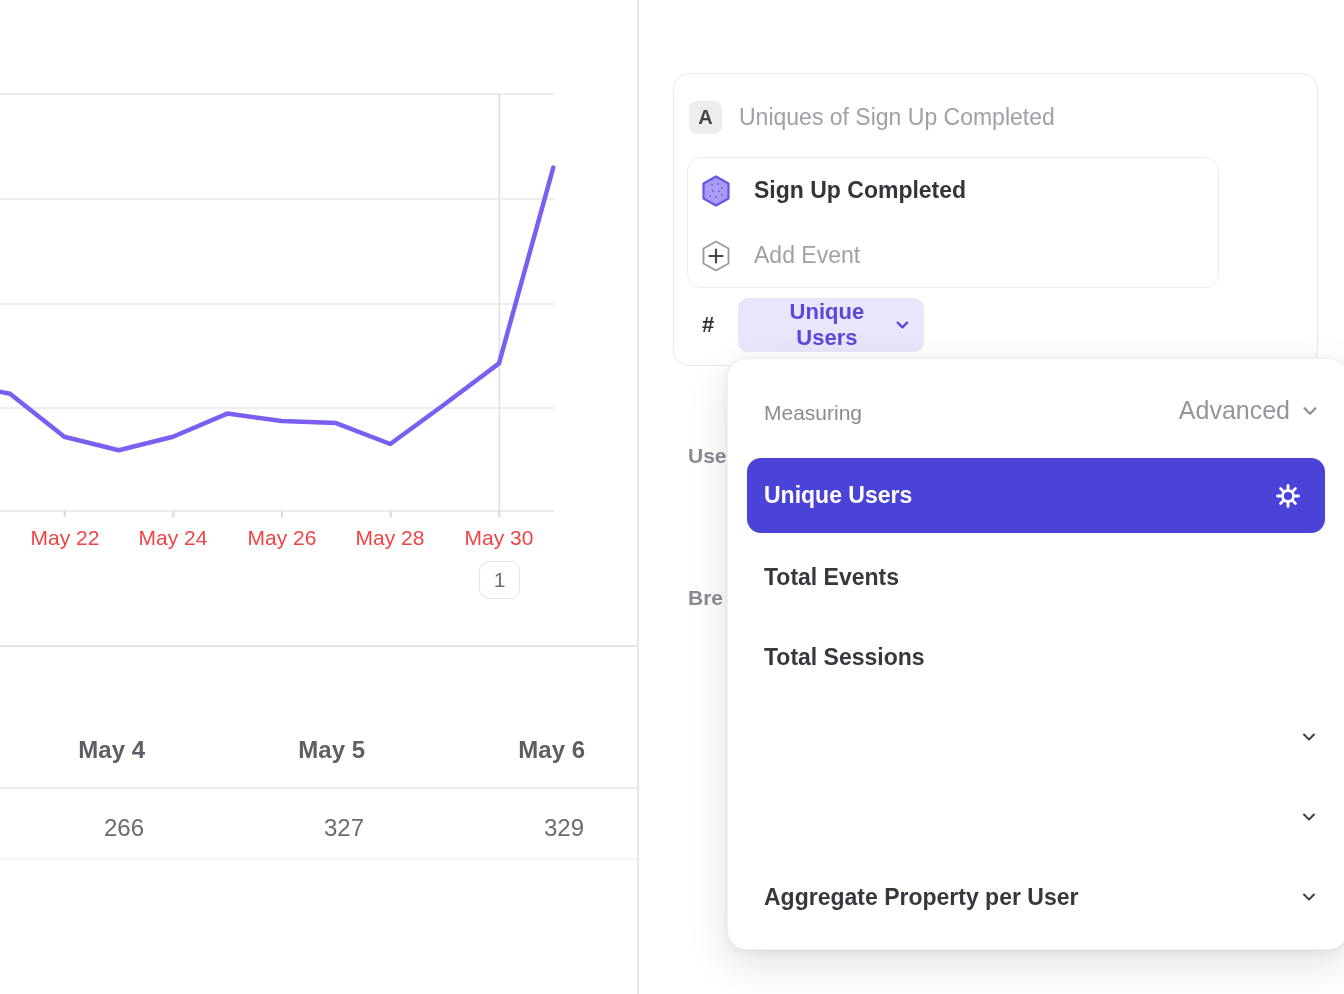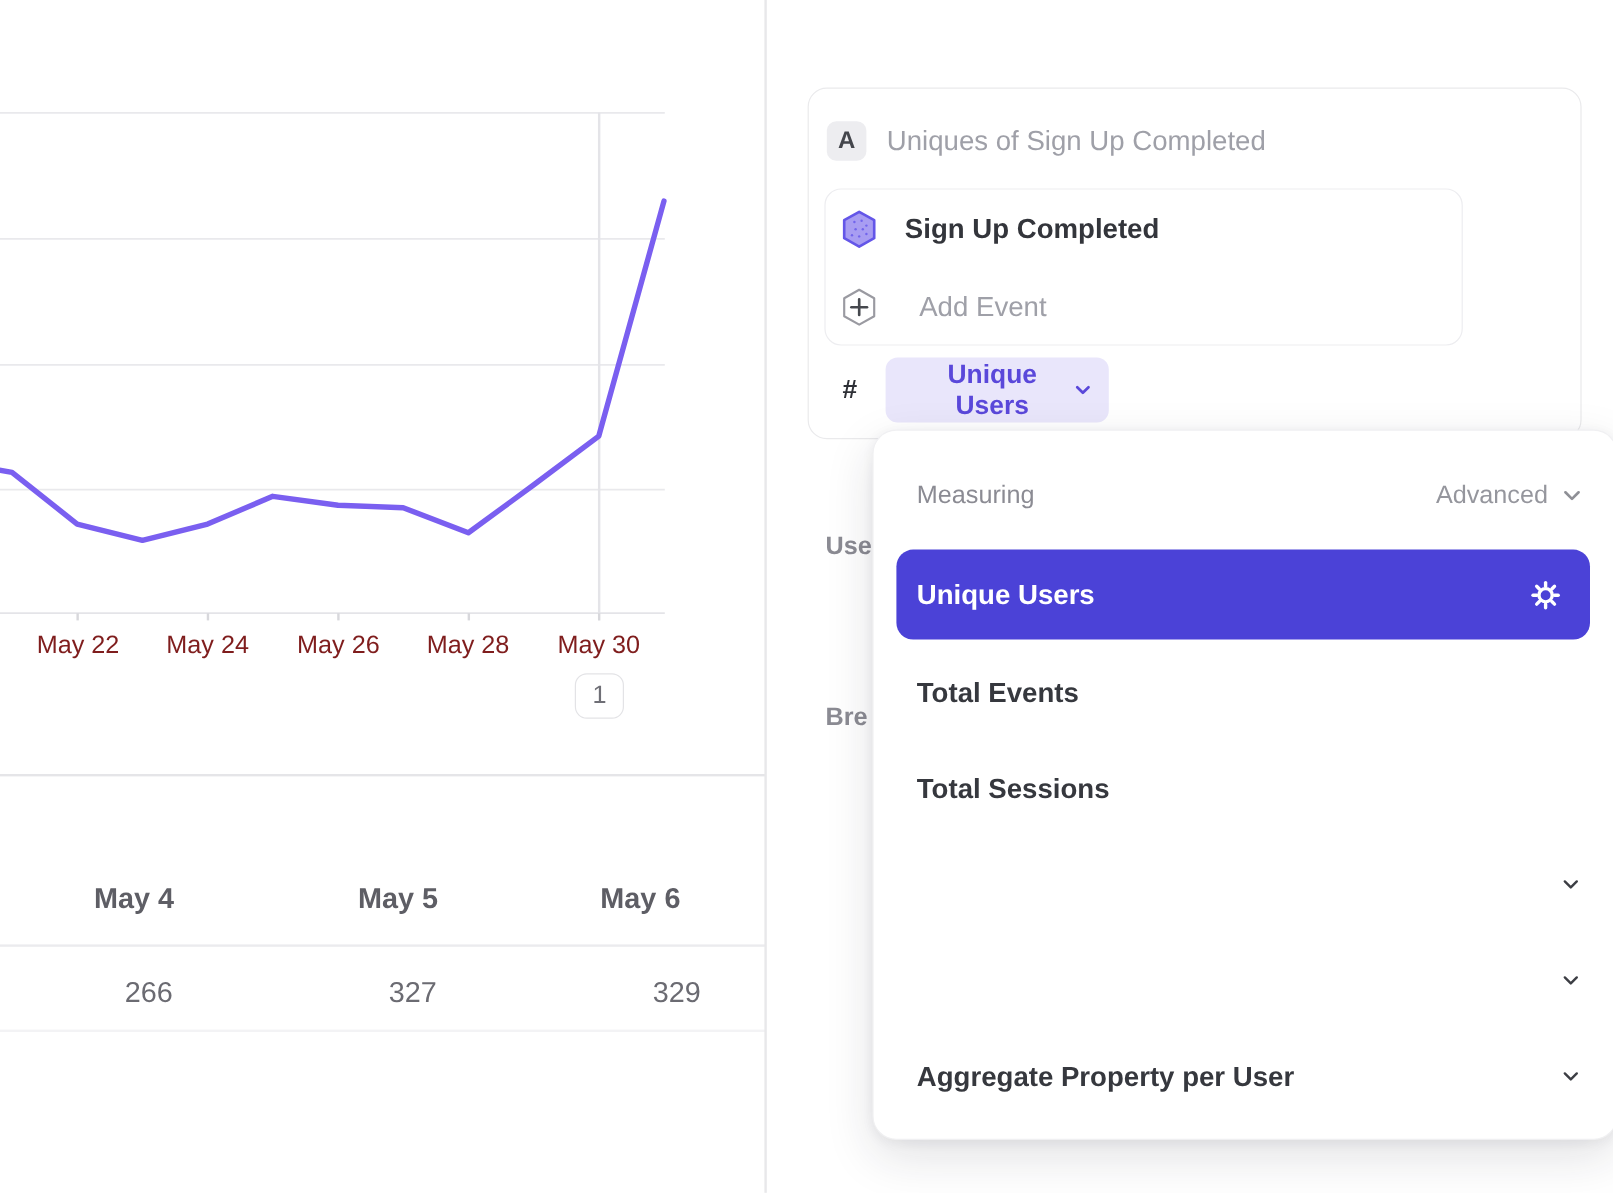--- a/index.html
+++ b/index.html
@@ -2,21 +2,21 @@
 <html><head>
 <meta charset="utf-8">
 <style>
   * { margin:0; padding:0; box-sizing:border-box; }
   html,body { width:1344px; height:994px; overflow:hidden; background:#ffffff;
     font-family:"Liberation Sans","DejaVu Sans",sans-serif; }
 
   
   #chart-svg { position:absolute; left:0; top:0; }
   .x-label { position:absolute; top:526px; width:120px; height:24px; text-align:center;
-    font-size:21px; color:#7f1d1d; }
+    font-size:21px; color:#ef4444; }
   .page-badge { position:absolute; left:479px; top:561px; width:41px; height:38px;
     border:1.5px solid #e3e3e6; border-radius:10px; background:#fff;
     display:flex; align-items:center; justify-content:center;
     font-size:21px; color:#6f6f76; cursor:pointer; }
 
   
   .t-line { position:absolute; left:0; height:1.5px; }
   .t-line.top { top:645px; width:638px; background:#e5e5e8; }
   .t-line.mid { top:787px; width:638px; background:#ebebee; }
   .t-line.bot { top:858px; width:638px; background:#f3f3f5; }
@@ -36,42 +36,42 @@
   .qb-header { position:absolute; left:15px; top:26px; right:16px; height:34px;
     display:flex; align-items:center; }
   .series-badge { width:33px; height:33px; border-radius:8px; background:#ededf0;
     display:flex; align-items:center; justify-content:center;
     font-size:20px; font-weight:600; color:#44464c; }
   .qb-title { margin-left:17px; font-size:23px; font-weight:500; color:#9fa0a8; }
   .event-card { position:absolute; left:13px; top:83px; width:532px; height:131px;
     border:1.5px solid #ededf0; border-radius:14px; }
   .event-row { position:absolute; left:0; right:0; height:65px; display:flex;
     align-items:center; padding-left:13px; cursor:pointer; }
-  .event-row.second { top:65px;gap:12px; }
+  .event-row.second { top:65px; }
   .event-row .icon { width:30px; height:32px; flex:0 0 auto; }
   .event-name { margin-left:23px; font-size:23px; font-weight:600; color:#33353b; }
   .add-event-label { margin-left:23px; font-size:23px; font-weight:500; color:#9fa0a8; }
   .metric-row { position:absolute; left:28px; top:224px; height:54px; display:flex; align-items:center; }
   .hash { font-size:22px; font-weight:700; color:#2e3036; }
   .metric-pill { margin-left:24px; height:54px; width:186px; border:none;
     background:#e9e6fb; border-radius:10px; display:flex; align-items:center;
     padding:0 12px 0 22px; cursor:pointer;
     font-family:"Liberation Sans","DejaVu Sans",sans-serif; }
   .metric-pill .pill-text { font-size:22px; font-weight:600; color:#5a48da; }
   .metric-pill svg { margin-left:auto; }
 
   
   .menu-panel { position:absolute; left:727px; top:358px; width:621px; height:592px;
     background:#fff; border:1px solid #f0f0f2; border-radius:20px; z-index:10;
     box-shadow:0 14px 40px rgba(30,30,50,0.13), 0 2px 10px rgba(30,30,50,0.06); }
   .menu-header { position:absolute; top:40px; left:36px; right:26px; height:26px;
     display:flex; align-items:flex-end; }
   .menu-header .m-label { font-size:21px; font-weight:500; color:#8b8b93; }
   .mode-toggle { margin-left:auto; display:flex; align-items:center; gap:9px; cursor:pointer; }
-  .mode-toggle .m-mode { font-size:21px; font-weight:500; color:#95969d; }
+  .mode-toggle .m-mode { font-size:25px; font-weight:500; color:#95969d; }
   #menu-items { position:absolute; top:99px; left:0; right:0; }
   .menu-item { height:80px; display:flex; align-items:center;
     padding:0 28px 0 36px; font-size:23px; font-weight:600; color:#36383e; cursor:pointer; }
   .menu-item.first { margin-top:4px; }
   .menu-item .chev { margin-left:auto; display:flex; }
   .menu-item.selected { height:75px; margin:0 22px 0 19px; border-radius:14px;
     background:#4b42d7; color:#ffffff; padding:0 24px 0 17px; }
   .menu-item.selected .gear { margin-left:auto; display:flex; }
 </style>
 </head>
@@ -109,21 +109,21 @@
   <div class="page-badge">1</div>
 </div>
 
 <div>
   <div class="t-line top"></div>
   <div class="t-line mid"></div>
   <div class="t-line bot"></div>
 
   <div class="t-cell t-head" style="left:-5px">May 4</div>
   <div class="t-cell t-head" style="left:215px">May 5</div>
-  <div class="t-cell t-head" style="left:417px">May 6</div>
+  <div class="t-cell t-head" style="left:435px">May 6</div>
 
   <div class="t-cell t-val" style="left:-6px">266</div>
   <div class="t-cell t-val" style="left:214px">327</div>
   <div class="t-cell t-val" style="left:434px">329</div>
 </div>
 
 <div class="v-divider"></div>
 
 <div class="clip-label" style="top:444px">User</div>
 <div class="clip-label" style="top:586px">Bre</div>

